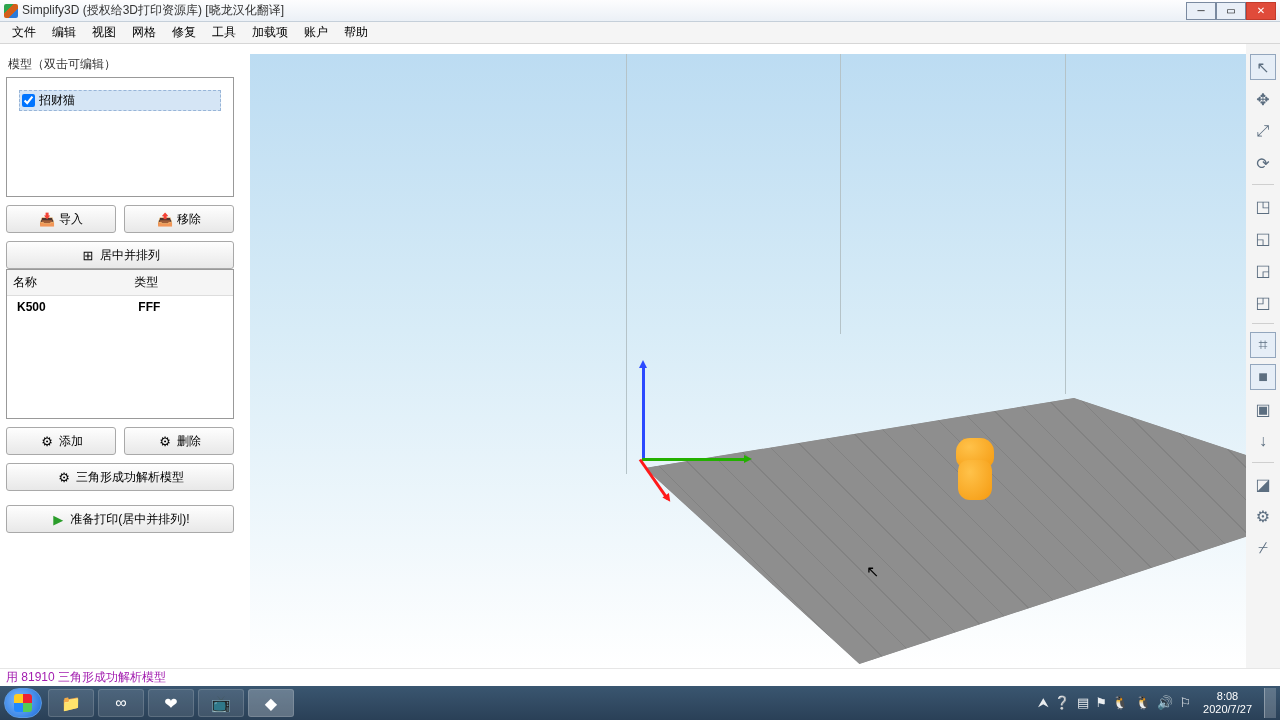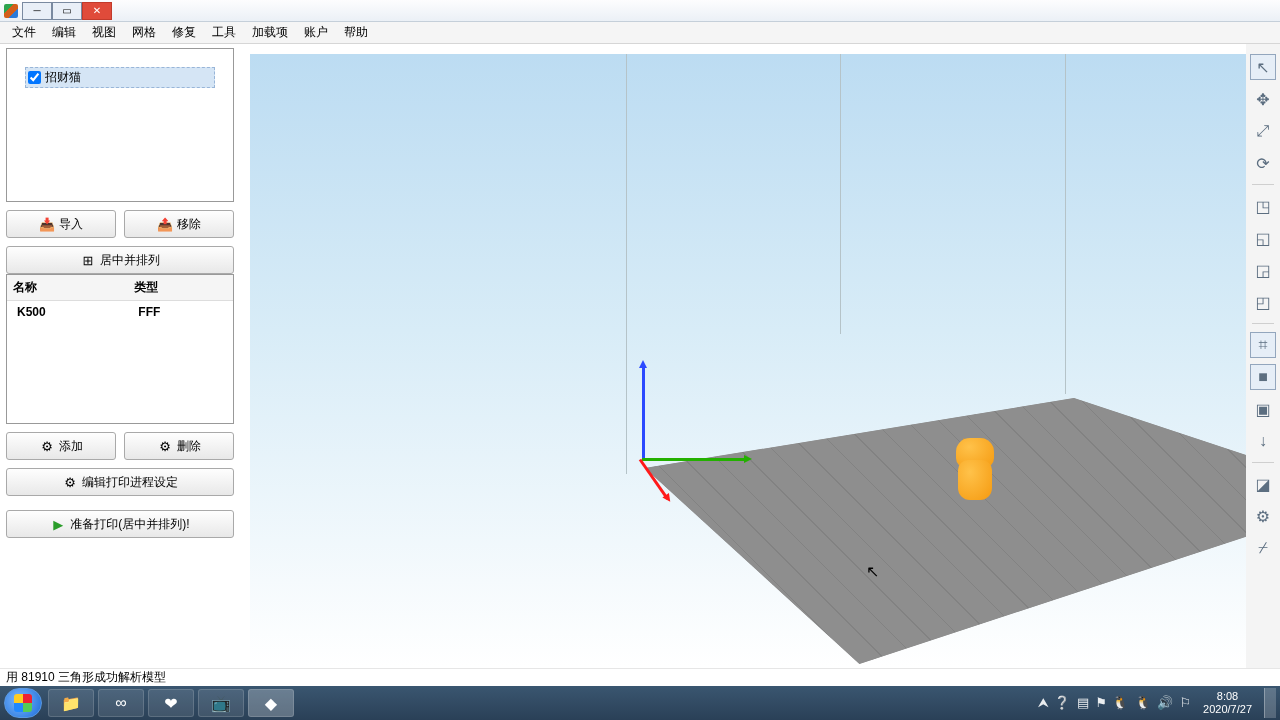--- a/index.html
+++ b/index.html
@@ -20,31 +20,31 @@
 
 
 .workspace { display: flex; height: calc(100% - 22px - 22px - 18px - 34px); }
 .left-panel { width: 240px; background: #fff; padding: 4px 6px; display: flex; flex-direction: column; }
 .viewport { flex: 1; position: relative; background: linear-gradient(#bcdcf2,#d8ecf7 45%,#ffffff); margin: 10px 0 0 10px; overflow: hidden; }
 .right-toolbar { width: 34px; background: #f4f4f4; display: flex; flex-direction: column; align-items: center; padding-top: 10px; gap: 6px; }
 
 
 .section-title { font-size: 12px; margin: 8px 0 4px 2px; color: #333; }
 .list-box { border: 1px solid #999; background: #fff; }
-.models-box { height: 154px; padding: 18px; }
+.models-box { height: 120px; padding: 12px; }
 .model-item { display: flex; align-items: center; background: #d5e5f5; border: 1px dashed #98b5d8; padding: 1px 2px; }
 .model-item input { margin-right: 4px; }
 .btn-row { display: flex; gap: 8px; margin-top: 8px; }
 .btn { flex: 1; height: 28px; background: linear-gradient(#fefefe,#e8e8e8); border: 1px solid #a9a9a9; border-radius: 3px; display: flex; align-items: center; justify-content: center; gap: 4px; cursor: default; font-size: 12px; }
 .btn.wide { width: 100%; }
 .btn .icon { width: 16px; height: 16px; display: flex; align-items: center; justify-content: center; font-size: 13px; }
 
 .process-box { height: 150px; }
 .process-box table { width: 100%; border-collapse: collapse; }
-.process-box th { background: #f5f5f5; text-align: left; padding: 4px 6px; border-bottom: 1px solid #ddd; font-weight: bold; }
+.process-box th { background: #f5f5f5; text-align: left; padding: 4px 6px; border-bottom: 1px solid #ddd; font-weight: normal; }
 .process-box td { padding: 4px 10px; font-weight: bold; }
 
 
 .build-volume { position: absolute; left: 360px; top: 0; width: 760px; height: 420px; pointer-events: none; }
 .bv-edge { position: absolute; background: #b5c3c8; }
 .bv-v1 { left: 16px; top: 0; width: 1px; height: 420px; }
 .bv-v2 { left: 230px; top: 0; width: 1px; height: 280px; }
 .bv-v3 { left: 455px; top: 0; width: 1px; height: 340px; }
 
 .build-plate { position: absolute; left: 380px; top: 330px; width: 740px; height: 280px; background: #8e8e8e; clip-path: polygon(2% 30%, 60% 5%, 100% 40%, 31% 100%); }
@@ -65,38 +65,42 @@
 .model3d .ear2 { position:absolute; left:28px; top:0; width:0; height:0; border:6px solid transparent; border-bottom:10px solid #f59a10; }
 
 .cursor { position: absolute; left: 616px; top: 508px; font-size: 16px; color: #000; }
 
 
 .tool-btn { width: 26px; height: 26px; background: #f4f4f4; border: 1px solid transparent; display: flex; align-items: center; justify-content: center; color: #5c6e80; font-size: 16px; }
 .tool-btn.active { border: 1px solid #93a6bd; background: #e6eef7; }
 .tool-sep { width: 22px; height: 1px; background: #cfcfcf; margin: 2px 0; }
 
 
-.statusbar { height: 18px; background: #fff; border-top: 1px solid #e6e6e6; padding: 0 6px; font-size: 12px; display: flex; align-items: center; color: #000000; }
+.statusbar { height: 18px; background: #fff; border-top: 1px solid #e6e6e6; padding: 0 6px; font-size: 12px; display: flex; align-items: center; color: #a21caf; }
 
 
 .taskbar { height: 34px; background: linear-gradient(#3a5670,#2a4057); display: flex; align-items: center; padding: 0 4px; color: #fff; font-size: 11px; }
 .taskbar .start { width: 38px; height: 30px; border-radius: 15px; background: radial-gradient(circle at 40% 40%, #7db9ff, #1a6bd8); border: 1px solid #5a98e0; margin-right: 6px; display:flex; align-items:center; justify-content:center; }
 .taskbar .start::before { content:""; width:18px; height:18px; background: conic-gradient(#e23 0 25%, #5c5 0 50%, #28f 0 75%, #fc2 0); border-radius:3px; }
 .taskbar .tb-btn { width: 46px; height: 28px; margin-right: 4px; background: rgba(255,255,255,.1); border: 1px solid rgba(255,255,255,.15); border-radius: 3px; display:flex; align-items:center; justify-content:center; font-size:16px; }
 .taskbar .tb-btn.active { background: rgba(255,255,255,.25); }
 .taskbar .tray { margin-left: auto; display: flex; align-items: center; gap: 6px; }
 .taskbar .clock { text-align: center; line-height: 1.2; margin: 0 6px; }
 .taskbar .showdesk { width: 12px; height: 30px; background: rgba(255,255,255,.2); border-left: 1px solid rgba(255,255,255,.3); }
 .tray-icon { font-size: 13px; opacity: .9; }
 </style>
 </head>
 <body>
 
 <div class="titlebar">
   <div class="app-icon"></div>
+  <div class="title">
+    <span>Simplify3D</span>
+    <span>(授权给3D打印资源库)  [晓龙汉化翻译]</span>
+  </div>
   <div class="win-btns">
     <div class="win-btn">─</div>
     <div class="win-btn">▭</div>
     <div class="win-btn close">✕</div>
   </div>
 </div>
 
 <div class="menubar">
   <div class="menu-item">文件</div>
   <div class="menu-item">编辑</div>
@@ -105,20 +109,21 @@
   <div class="menu-item">修复</div>
   <div class="menu-item">工具</div>
   <div class="menu-item">加载项</div>
   <div class="menu-item">账户</div>
   <div class="menu-item">帮助</div>
 </div>
 
 <div class="workspace">
 
   <div class="left-panel">
+    <div class="section-title">模型（双击可编辑）</div>
     <div class="list-box models-box">
       <div class="model-item">
         <input type="checkbox" checked="" style="">
         <span>招财猫</span>
       </div>
     </div>
     <div class="btn-row">
       <div class="btn">
           <span class="icon">📥</span>
           <span>导入</span>
@@ -155,21 +160,21 @@
           <span>添加</span>
         </div>
       <div class="btn">
           <span class="icon">⚙</span>
           <span>删除</span>
         </div>
     </div>
     <div class="btn-row">
       <div class="btn wide">
           <span class="icon">⚙</span>
-          <span>编辑打印进程设定</span>
+          <span>三角形成功解析模型</span>
         </div>
     </div>
     <div class="btn-row" style="margin-top:14px;">
       <div class="btn wide">
           <span class="icon" style="color:#2a9d2a">▶</span>
           <span>准备打印(居中并排列)!</span>
         </div>
     </div>
   </div>
 

